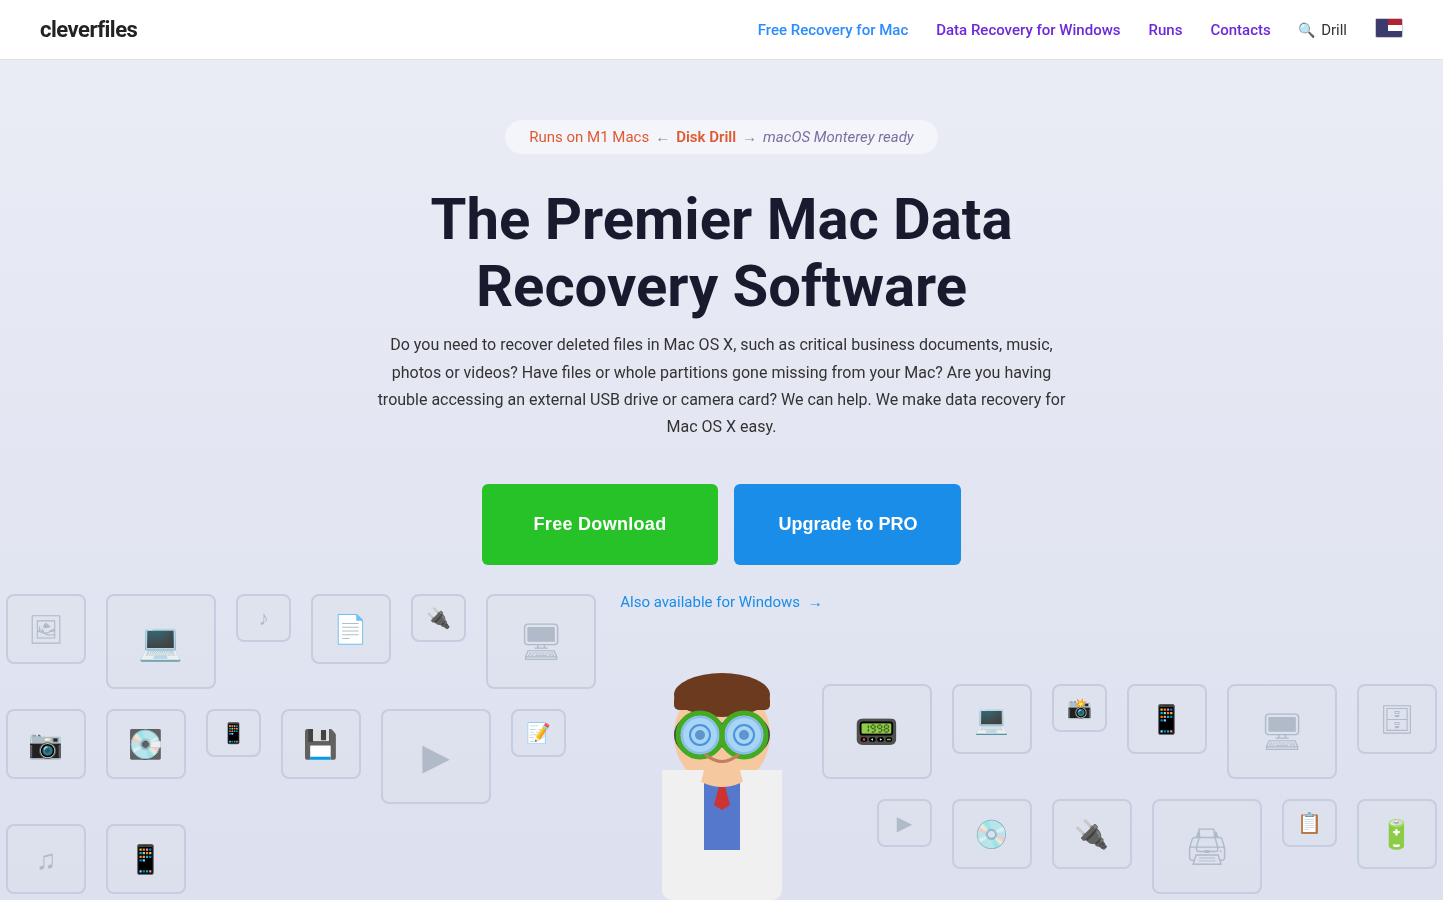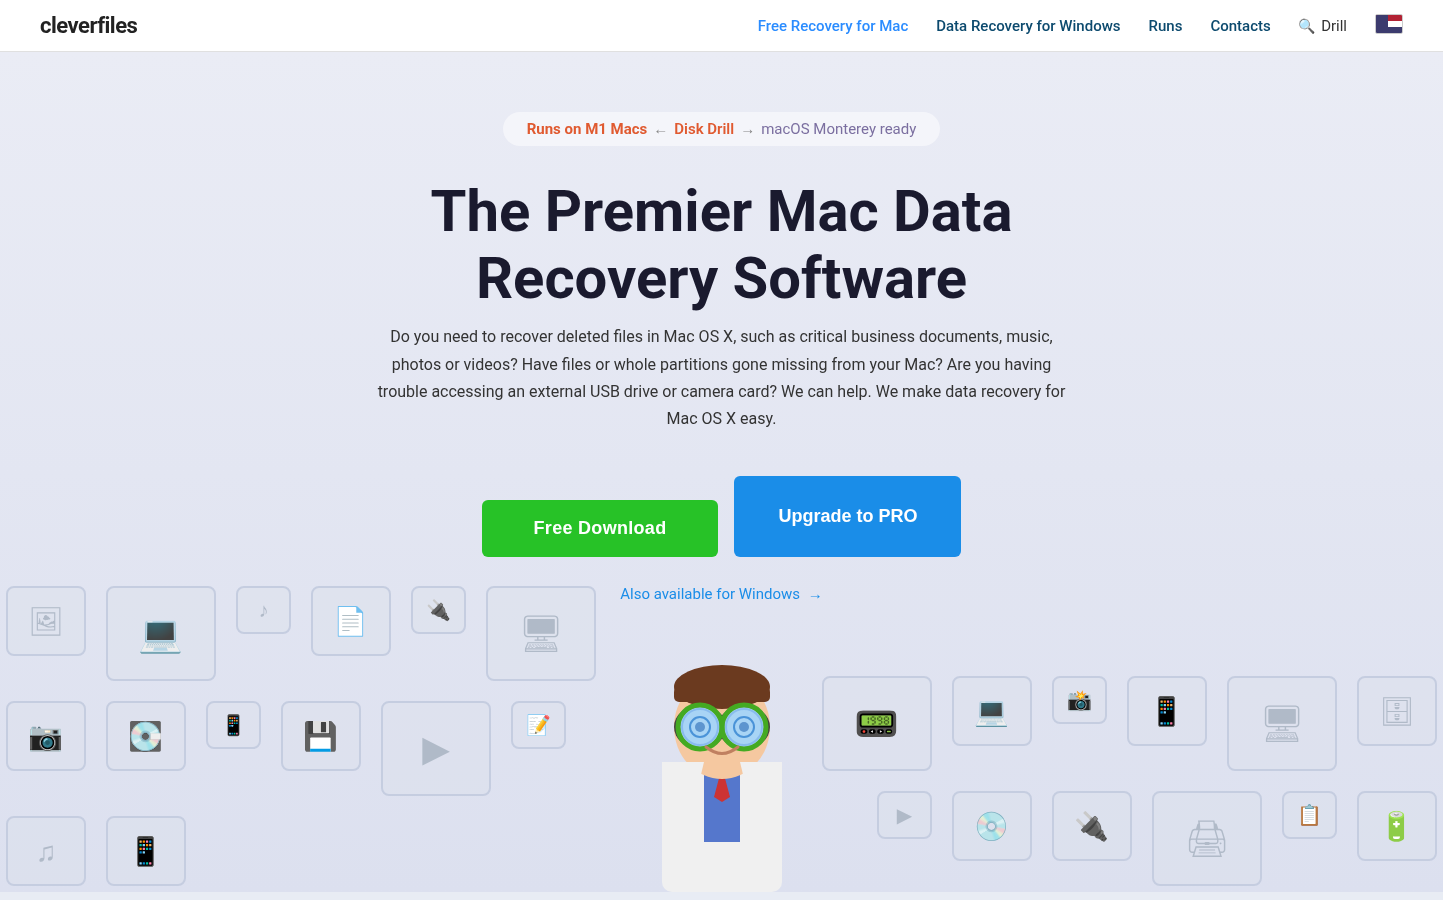--- a/index.html
+++ b/index.html
@@ -7,21 +7,21 @@
       font-family: -apple-system, BlinkMacSystemFont, 'Segoe UI', Roboto, sans-serif;
       background: #e8ecf4;
       min-height: 900px;
       overflow-x: hidden;
     }
 
     
     .navbar {
       background: #fff;
       border-bottom: 1px solid #e0e0e0;
-      height: 52px;
+      height: 60px;
       display: flex;
       align-items: center;
       padding: 0 40px;
       position: relative;
       z-index: 10;
     }
     .nav-logo {
       font-size: 22px;
       font-weight: 700;
       color: #222;
@@ -29,21 +29,21 @@
       margin-right: auto;
     }
     .nav-links {
       display: flex;
       align-items: center;
       gap: 28px;
       list-style: none;
     }
     .nav-links li a {
       text-decoration: none;
-      color: #0c4a6e;
+      color: #6d28d9;
       font-size: 15px;
       font-weight: 500;
     }
     .nav-links li a.active {
       color: #2a8cff;
     }
     .nav-links .search-btn {
       display: flex;
       align-items: center;
       gap: 5px;
@@ -88,24 +88,24 @@
     .badge-strip {
       display: flex;
       align-items: center;
       gap: 0;
       background: rgba(255,255,255,0.5);
       border-radius: 30px;
       padding: 8px 24px;
       margin-bottom: 32px;
       font-size: 15px;
     }
-    .badge-strip .m1 { color: #e05a30; font-weight: bold; }
+    .badge-strip .m1 { color: #e05a30; }
     .badge-strip .arrow { color: #888; margin: 0 6px; }
     .badge-strip .diskdrill { color: #e05a30; font-weight: 600; }
-    .badge-strip .macos { color: #7b6fa0; }
+    .badge-strip .macos { color: #7b6fa0; font-style: italic; }
 
     
     .hero-title {
       font-size: 58px;
       font-weight: 700;
       color: #1a1a2e;
       text-align: center;
       line-height: 1.15;
       max-width: 700px;
       margin-bottom: 12px;
@@ -119,21 +119,20 @@
       max-width: 700px;
       line-height: 1.7;
       margin-bottom: 44px;
     }
 
     
     .hero-buttons {
       display: flex;
       gap: 16px;
       margin-bottom: 28px;
-      align-items: flex-end;
     }
     .btn-download {
       background: #27c227;
       color: #fff;
       border: none;
       border-radius: 6px;
       padding: 18px 52px;
       font-size: 18px;
       font-weight: 600;
       cursor: pointer;

